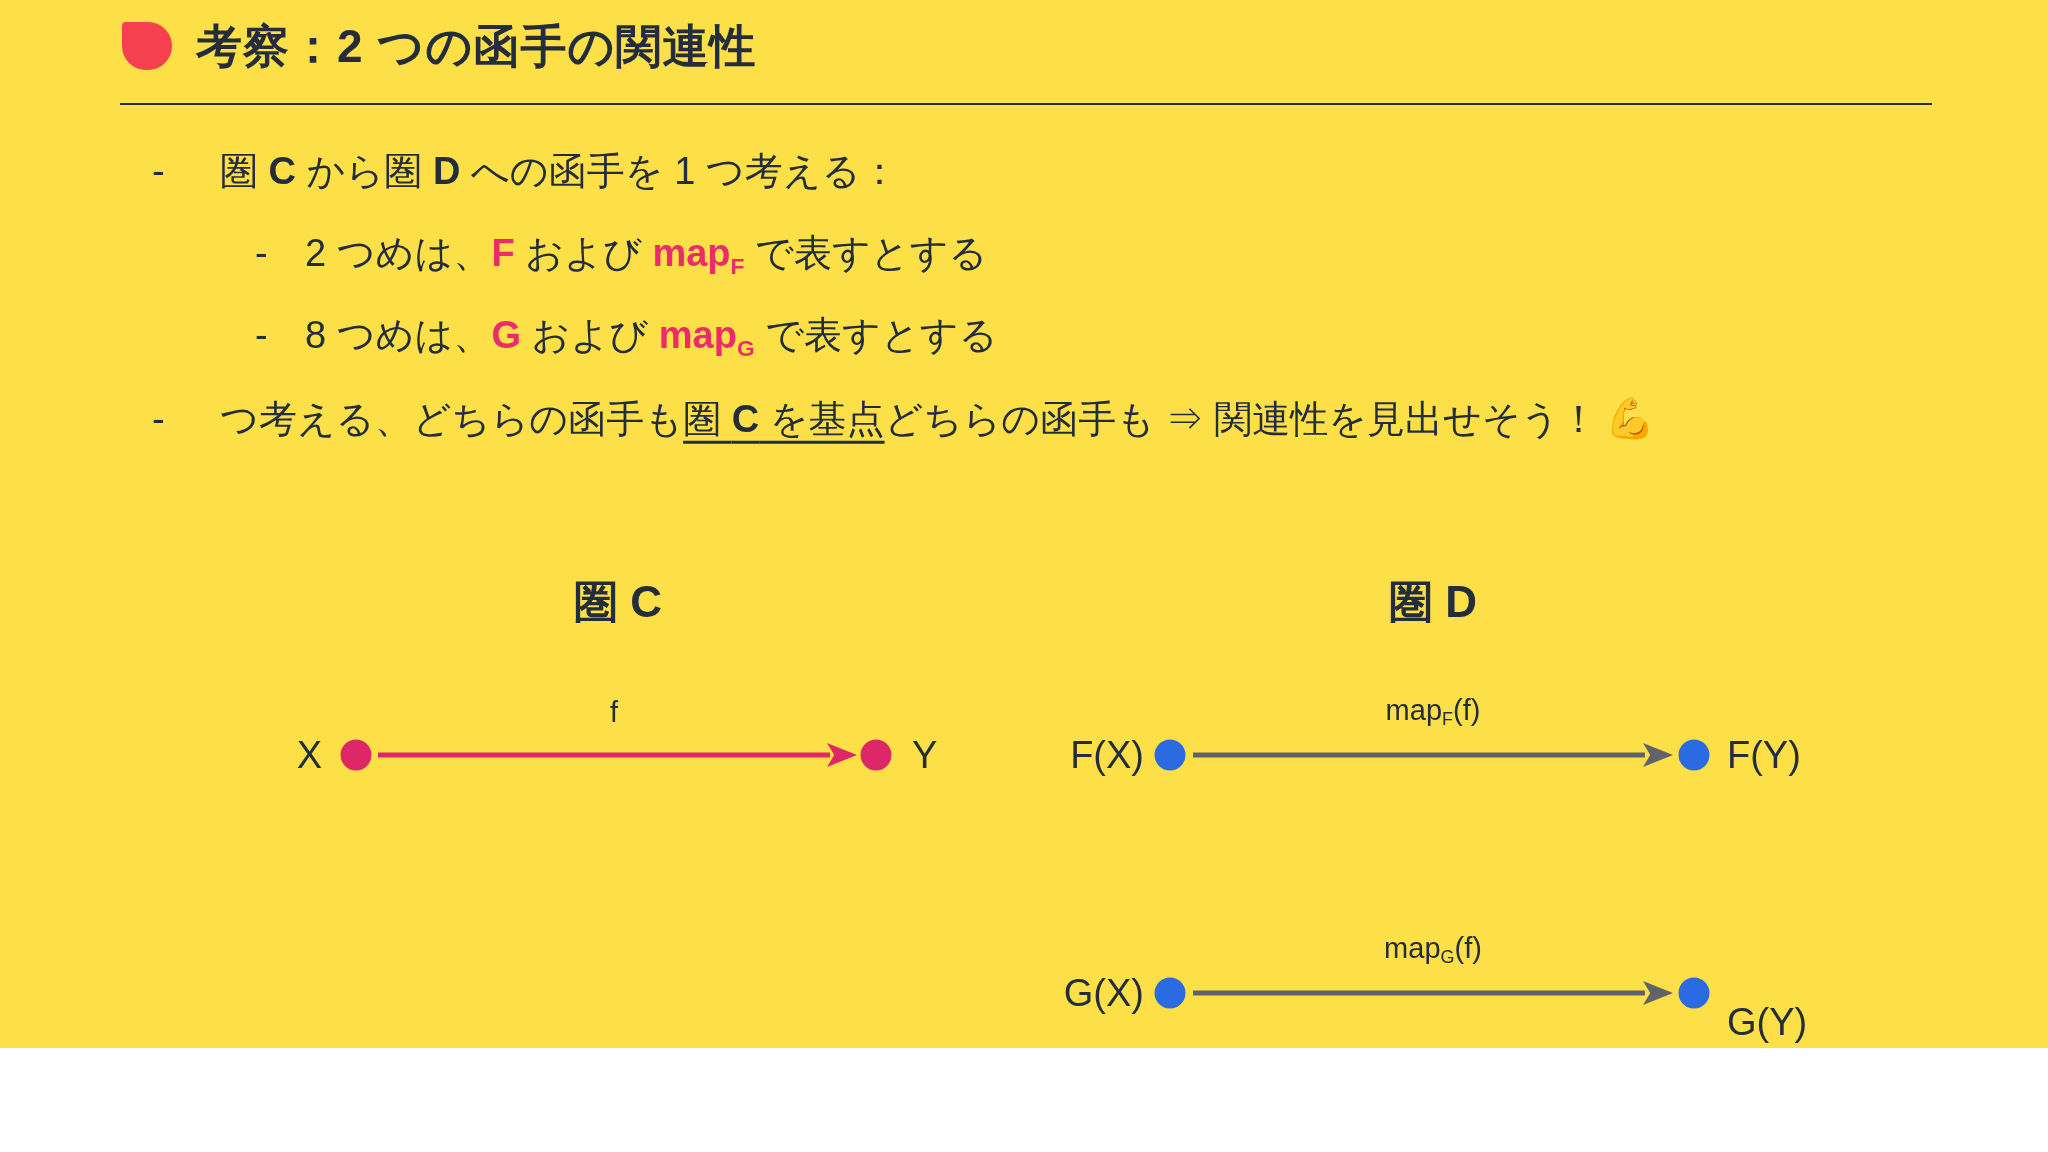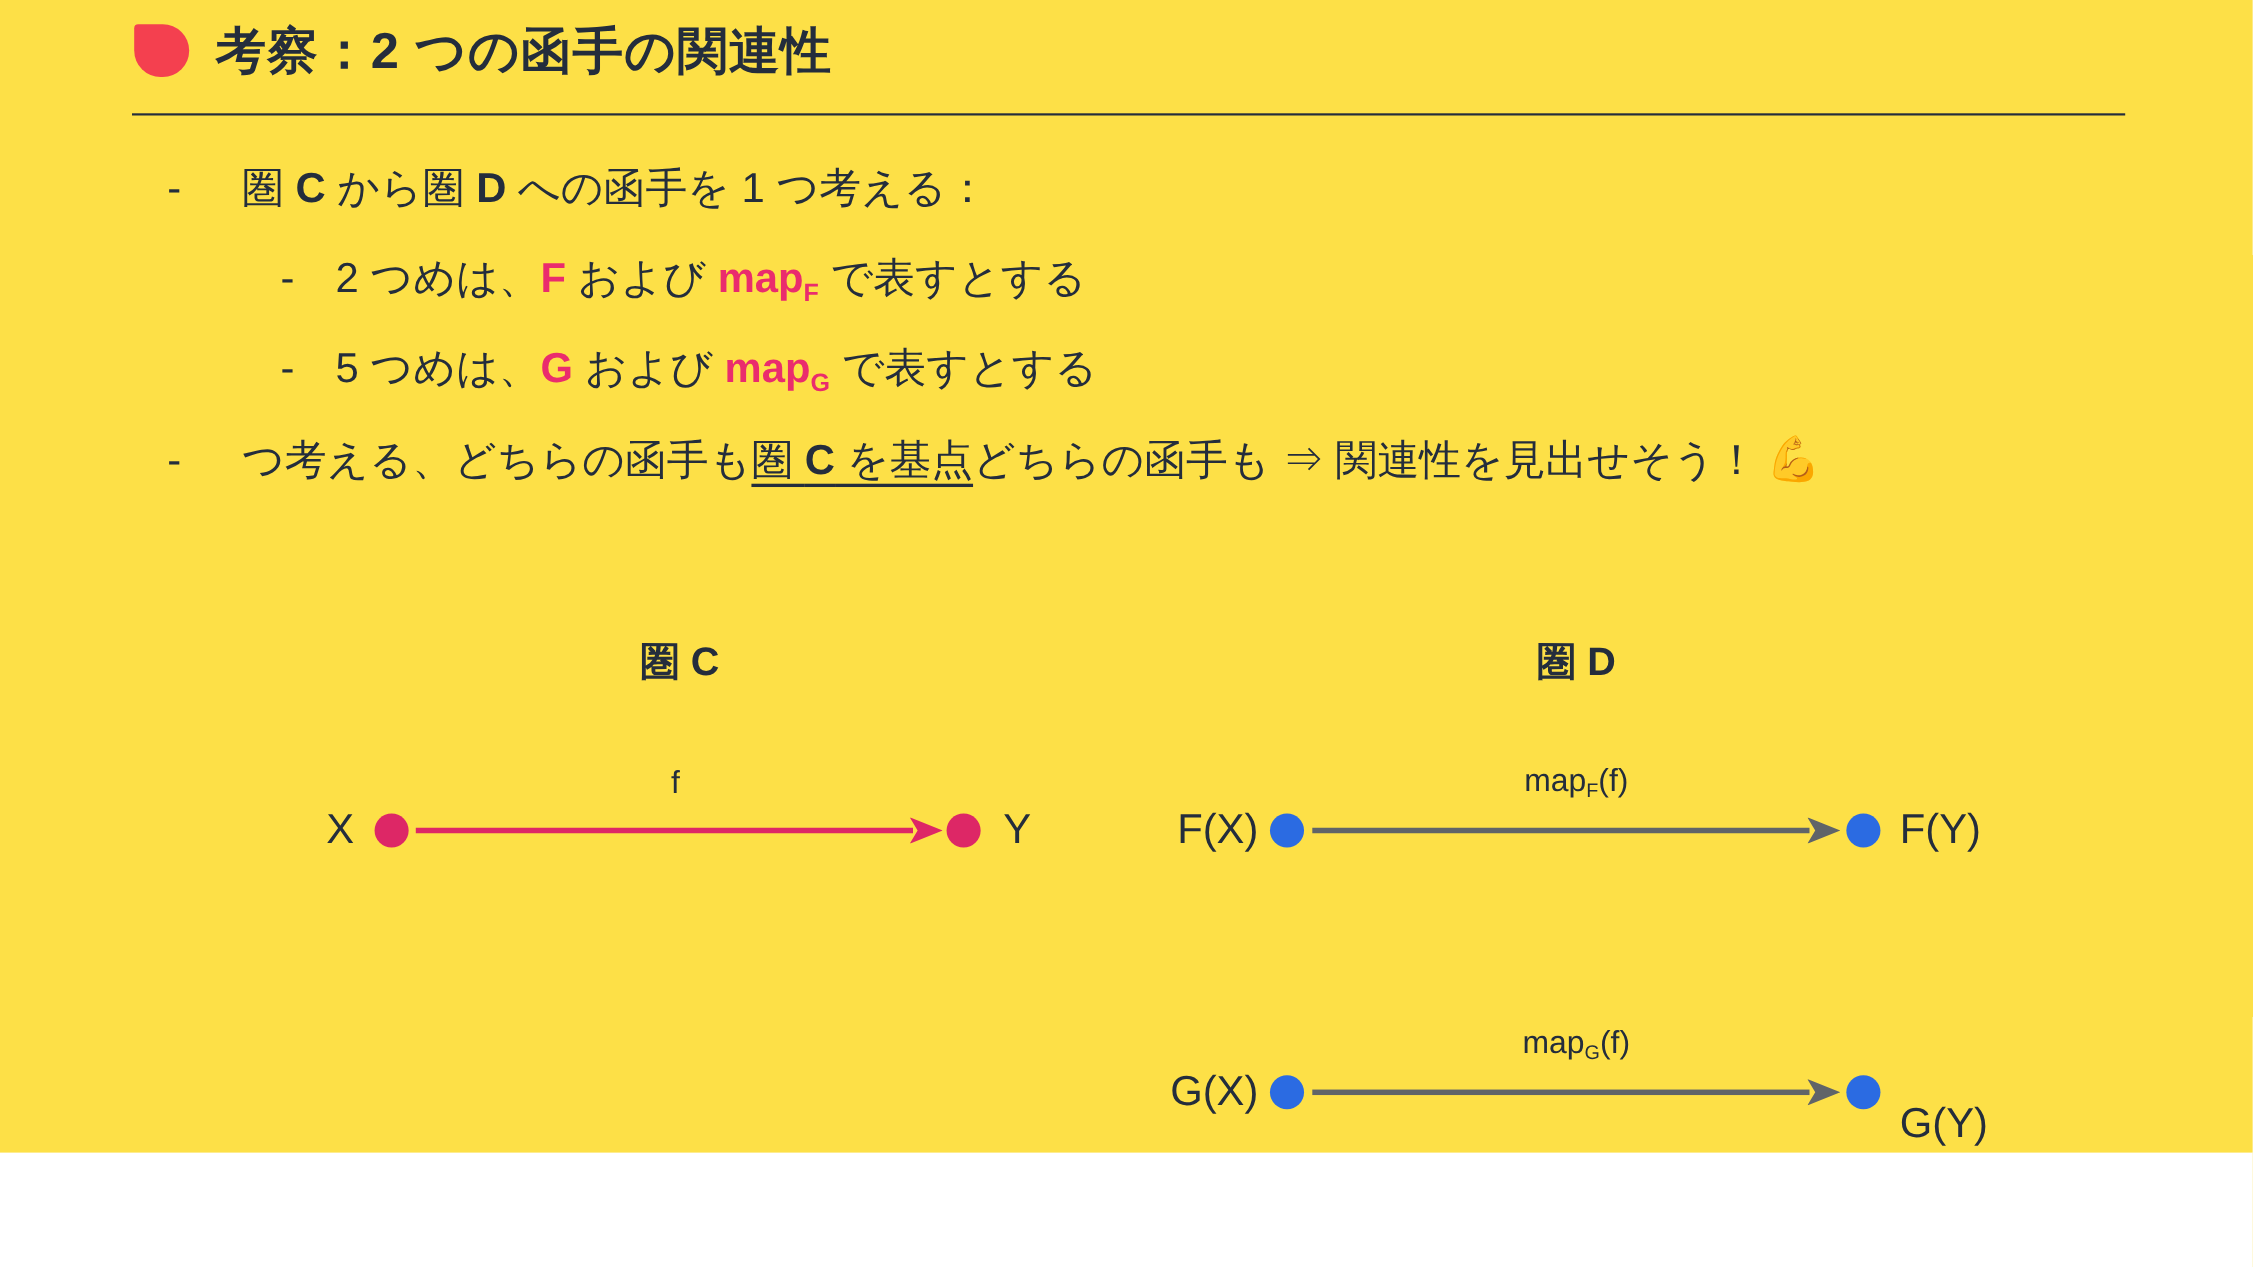--- a/index.html
+++ b/index.html
@@ -49,21 +49,21 @@
     text-decoration:underline;
     text-decoration-thickness:3px;
     text-underline-offset:9px;
     text-decoration-color:var(--ink);
   }
   .emoji { margin-left:8px; font-size:40px; }
 
   
   .dg-title {
     position:absolute; transform:translate(-50%,-50%);
-    font-size:36px; font-weight:700; white-space:nowrap;
+    font-size:44px; font-weight:700; white-space:nowrap;
   }
   .node {
     position:absolute; font-size:38px; white-space:nowrap;
     transform:translate(0,-50%); color:var(--ink);
   }
   .node.end { transform:translate(-100%,-50%); }
   .dot {
     position:absolute; width:31px; height:31px; border-radius:50%;
     transform:translate(-50%,-50%);
   }
@@ -105,21 +105,21 @@
     <span><span>圏 </span><span class="b">C</span><span> から圏 </span><span class="b">D</span><span> への函手を 1 つ考える：</span></span>
   </div>
 
   <div class="row l2" style="top:255px">
     <span class="dashcol">-</span>
     <span><span>2 つめは、</span><span class="pinktxt">F</span><span> および </span><span class="pinktxt">map</span><span class="pinktxt subtxt">F</span><span> で表すとする</span></span>
   </div>
 
   <div class="row l2" style="top:337px">
     <span class="dashcol">-</span>
-    <span><span>5 つめは、</span><span class="pinktxt">G</span><span> および </span><span class="pinktxt">map</span><span class="pinktxt subtxt">G</span><span> で表すとする</span></span>
+    <span><span>8 つめは、</span><span class="pinktxt">G</span><span> および </span><span class="pinktxt">map</span><span class="pinktxt subtxt">G</span><span> で表すとする</span></span>
   </div>
 
   <div class="row l1" style="top:418px">
     <span class="dashcol">-</span>
     <span><span>つ考える、どちらの函手も</span><span class="u"><span>圏 </span><span class="b">C</span><span> を基点</span></span><span>どちらの函手も ⇒ 関連性を見出せそう！</span><span class="emoji">💪</span></span>
   </div>
 
   <div class="dg-title" style="left:618px;top:602px">圏 C</div>
 
   <span class="node end" style="left:322px;top:755px">X</span>

